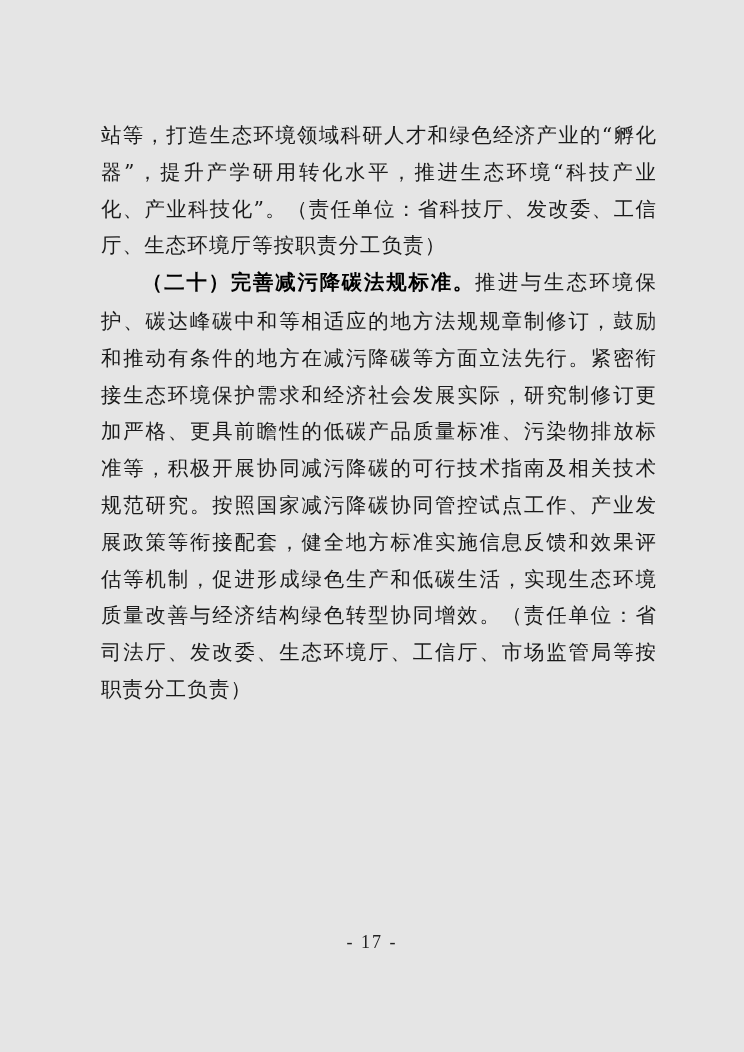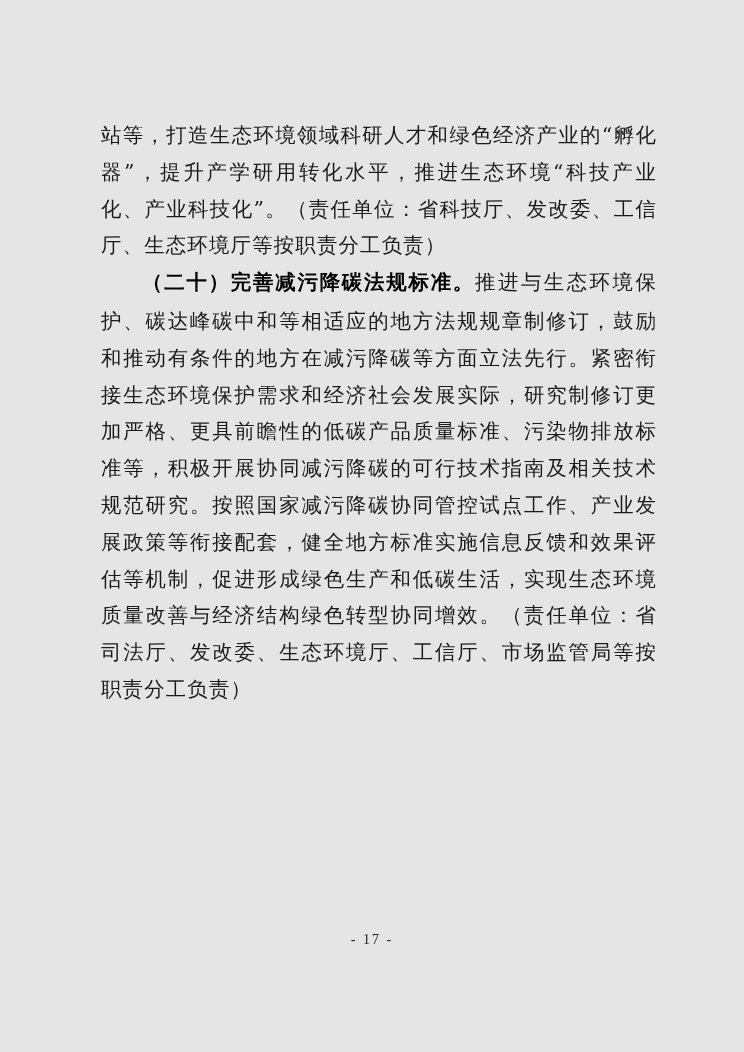--- a/index.html
+++ b/index.html
@@ -20,21 +20,21 @@
     }
     .para { margin: 0; padding: 0; }
     .para.indent { text-indent: 41px; }
     .heading { font-weight: bold; color: #000; font-family: Liberation Mono, monospace; letter-spacing: 0.5px; margin-top: 28px; }
     .page-number {
       position: absolute;
       left: 0; width: 744px;
       top: 932px;
       text-align: center;
       font-family: "Liberation Serif", "DejaVu Serif", serif;
-      font-size: 14px;
+      font-size: 18px;
       color: #222;
       letter-spacing: 2px;
     }
   </style>
 </head>
 <body>
 
 <div class="page">
   <div class="content">
     <p class="para">

